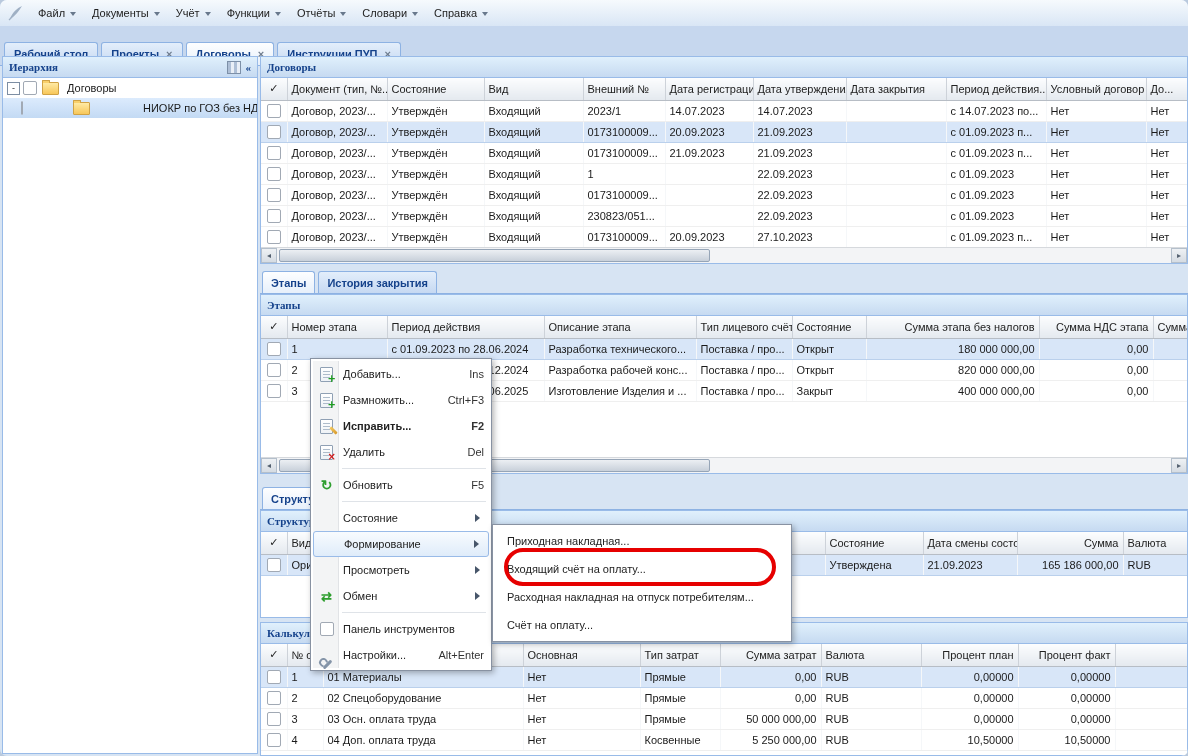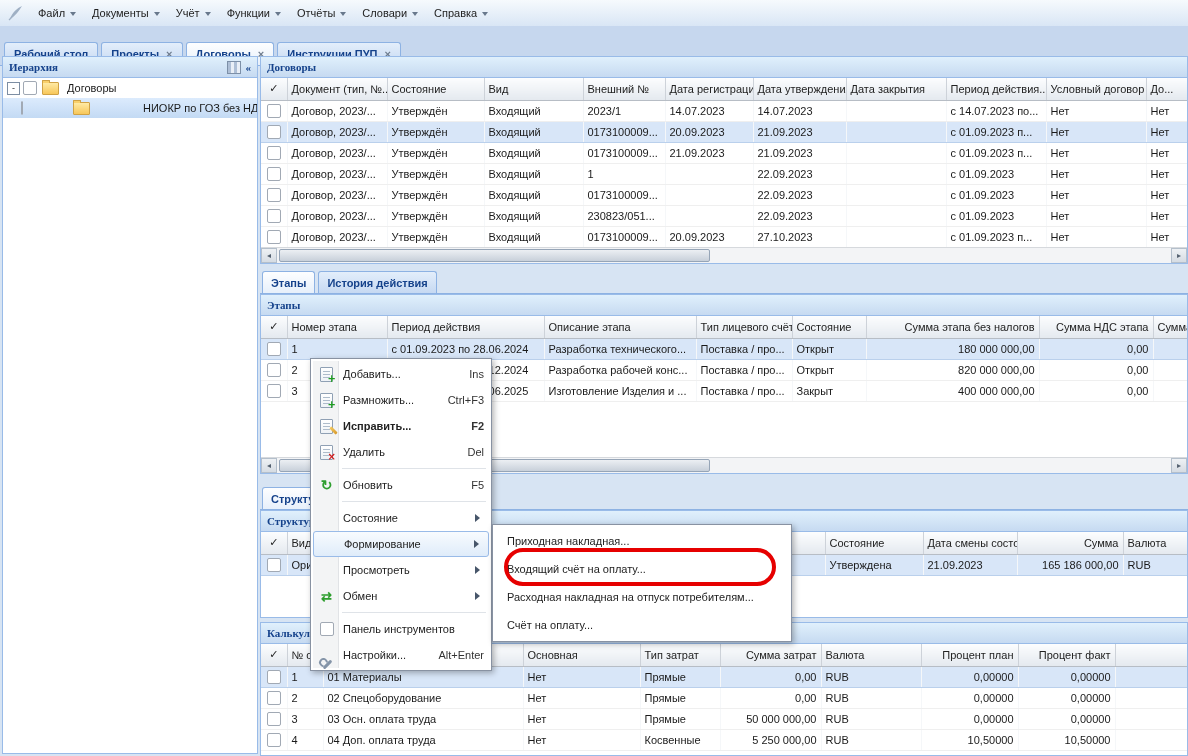--- a/index.html
+++ b/index.html
@@ -1,17 +1,17 @@
 <!DOCTYPE html>
 <html><head>
 <meta charset="utf-8">
 <style>
   html,body{margin:0;padding:0;background:#b9c9dd;}
   .app{position:relative;width:1188px;height:756px;background:#d7e4f3;overflow:hidden;
-       font:11px "Liberation Sans",sans-serif;color:#1a1a1a;cursor:default;}
+       font:11px "Liberation Sans",sans-serif;color:#1a1a1a;cursor:default;border-radius:7px;}
 
   
   .menubar{position:absolute;left:0;top:0;right:0;height:26px;display:flex;align-items:center;
            padding-left:4px;background:linear-gradient(#f6fafd,#d9e6f5);border-bottom:1px solid #bcc9da;}
   .logo{margin:0 4px 0 2px;flex:0 0 auto;}
   .mb-items{display:flex;align-items:center;}
   .mb-item{display:flex;align-items:center;padding:3px 8px;color:#222;}
   .caret{width:0;height:0;border:3px solid transparent;border-top:4px solid #68788c;margin:4px 0 0 5px;}
 
   
@@ -338,21 +338,21 @@
         </div>
         <span class="hs-btn">▸</span>
       </div>
     </div>
 
     <div class="subtabs stages-tabs">
         <div class="tab small active">
           <span>Этапы</span>
         </div>
         <div class="tab small">
-          <span>История действия</span>
+          <span>История закрытия</span>
         </div>
       </div>
 
     <div class="panel stages has-hscroll">
       <div class="panel-header">
         <span>Этапы</span>
       </div>
       <div class="grid-wrap">
           <table class="grid" style="width: 952px;">
             <colgroup>

